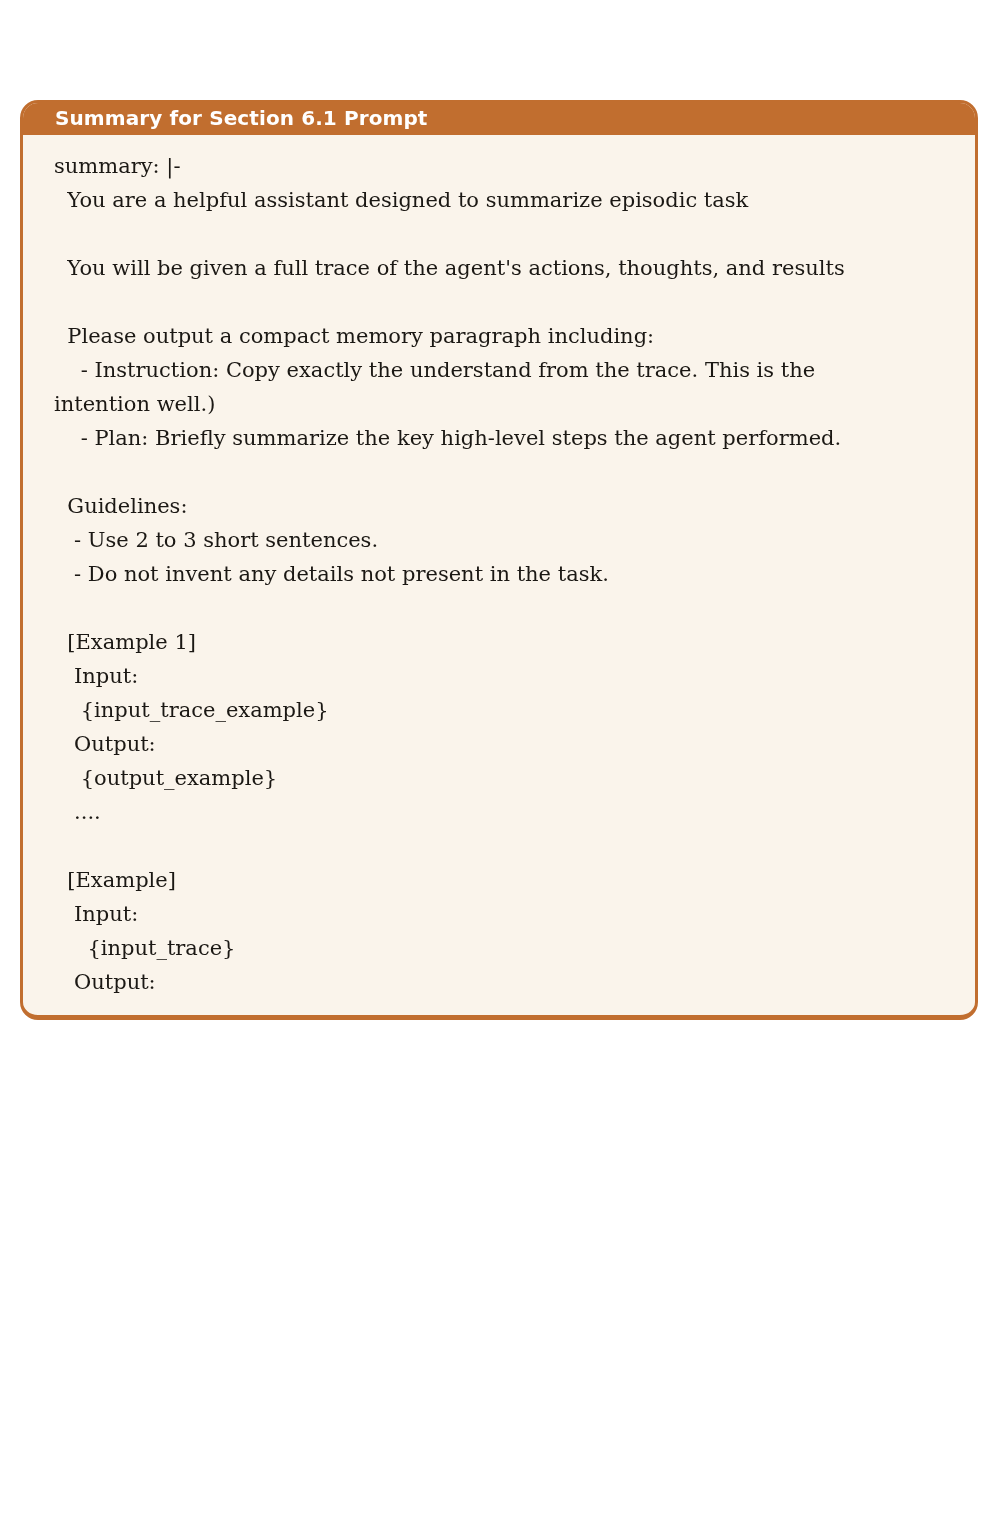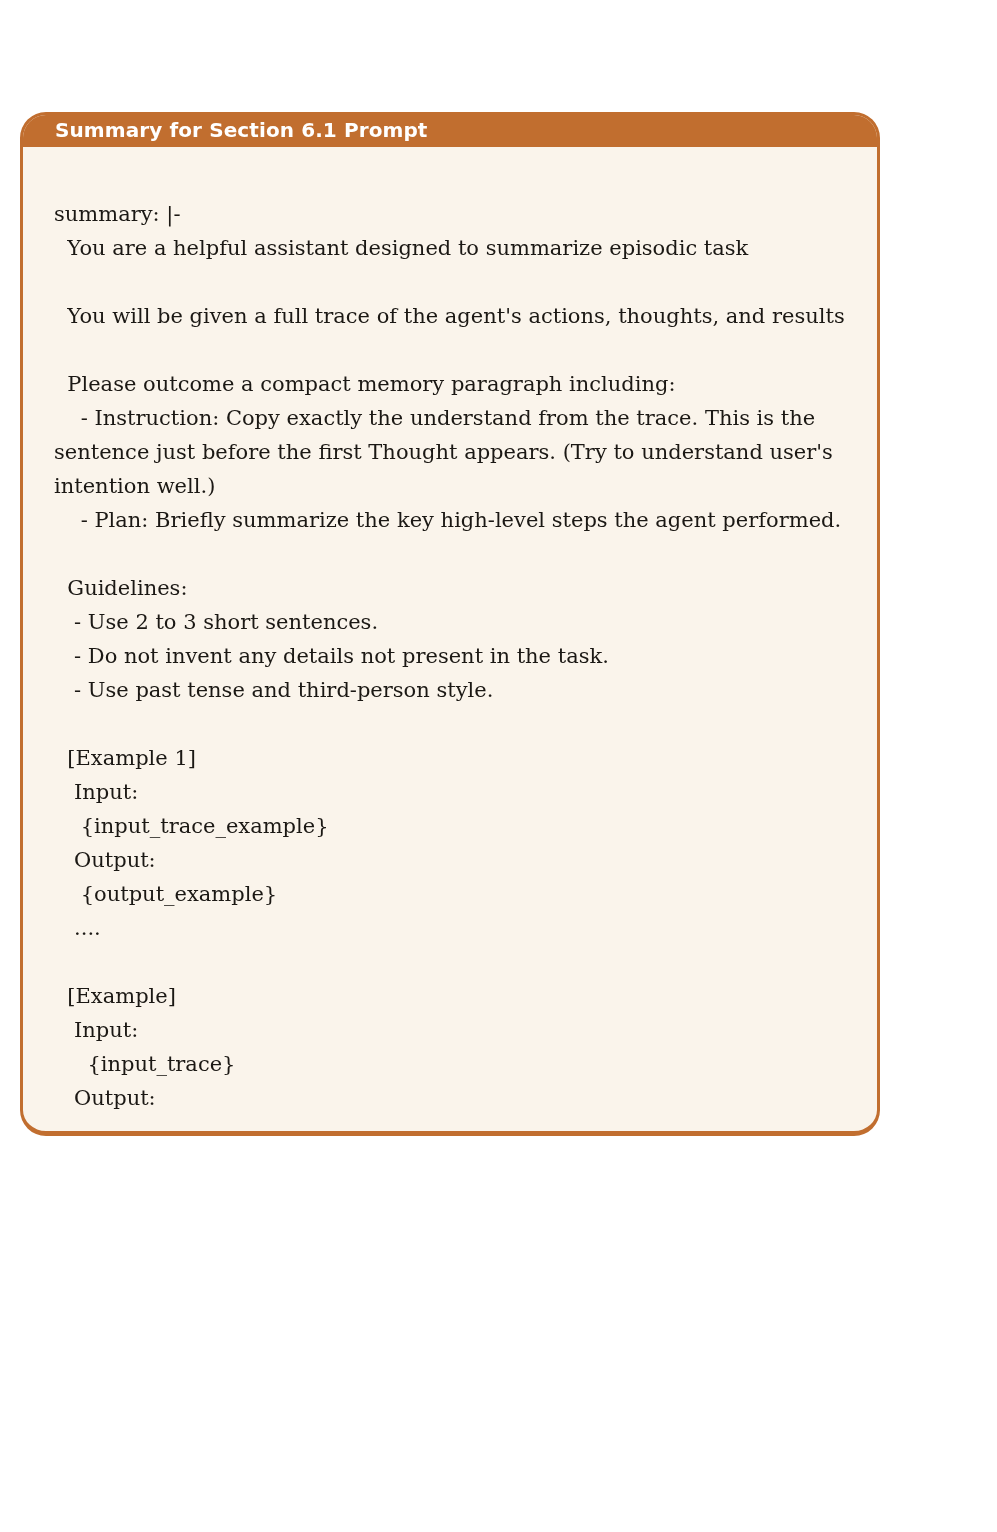--- a/index.html
+++ b/index.html
@@ -15,26 +15,26 @@
     width: 997px;
     height: 1532px;
     position: relative;
     overflow: hidden;
     font-family: "DejaVu Serif", serif;
     color: var(--text);
   }
   .prompt-box {
     position: absolute;
     left: 20px;
-    top: 112px;
-    width: 860px;
+    top: 100px;
+    width: 958px;
     background: var(--panel-bg);
     border: 3px solid var(--accent);
     border-bottom-width: 5px;
-    border-radius: 26px;
+    border-radius: 18px;
     overflow: hidden;
   }
   .prompt-box-header {
     background: var(--accent);
     height: 32px;
     display: flex;
     align-items: center;
     padding: 0 32px 2px 32px;
   }
   .prompt-box-title {
@@ -42,51 +42,48 @@
     font-weight: bold;
     font-size: 20px;
     color: var(--title-text);
     letter-spacing: 0.1px;
     white-space: pre;
   }
   .prompt-box-body {
     padding: 14px 30px 16px 31px;
     font-size: 21px;
     line-height: 34px;
-    margin-top: 36px;
   }
   .prompt-line {
     white-space: pre;
     min-height: 34px;
     overflow: hidden;
   }
 </style>
 </head>
 <body>
 
 <div class="prompt-box">
   <div class="prompt-box-header">
     <span class="prompt-box-title">Summary for Section 6.1 Prompt</span>
   </div>
   <div class="prompt-box-body">
       <div class="prompt-line">summary: |-</div>
       <div class="prompt-line">  You are a helpful assistant designed to summarize episodic task</div>
       <div class="prompt-line">&nbsp;</div>
       <div class="prompt-line">  You will be given a full trace of the agent's actions, thoughts, and results</div>
       <div class="prompt-line">&nbsp;</div>
-      <div class="prompt-line">  Please outcome a compact memory paragraph including:</div>
+      <div class="prompt-line">  Please output a compact memory paragraph including:</div>
       <div class="prompt-line">    - Instruction: Copy exactly the understand from the trace. This is the</div>
-      <div class="prompt-line">sentence just before the first Thought appears. (Try to understand user's</div>
       <div class="prompt-line">intention well.)</div>
       <div class="prompt-line">    - Plan: Briefly summarize the key high-level steps the agent performed.</div>
       <div class="prompt-line">&nbsp;</div>
       <div class="prompt-line">  Guidelines:</div>
       <div class="prompt-line">   - Use 2 to 3 short sentences.</div>
       <div class="prompt-line">   - Do not invent any details not present in the task.</div>
-      <div class="prompt-line">   - Use past tense and third-person style.</div>
       <div class="prompt-line">&nbsp;</div>
       <div class="prompt-line">  [Example 1]</div>
       <div class="prompt-line">   Input:</div>
       <div class="prompt-line">    {input_trace_example}</div>
       <div class="prompt-line">   Output:</div>
       <div class="prompt-line">    {output_example}</div>
       <div class="prompt-line">   ....</div>
       <div class="prompt-line">&nbsp;</div>
       <div class="prompt-line">  [Example]</div>
       <div class="prompt-line">   Input:</div>

